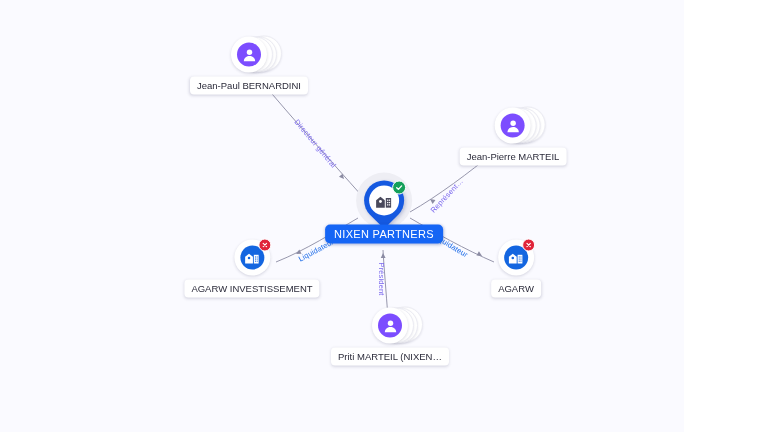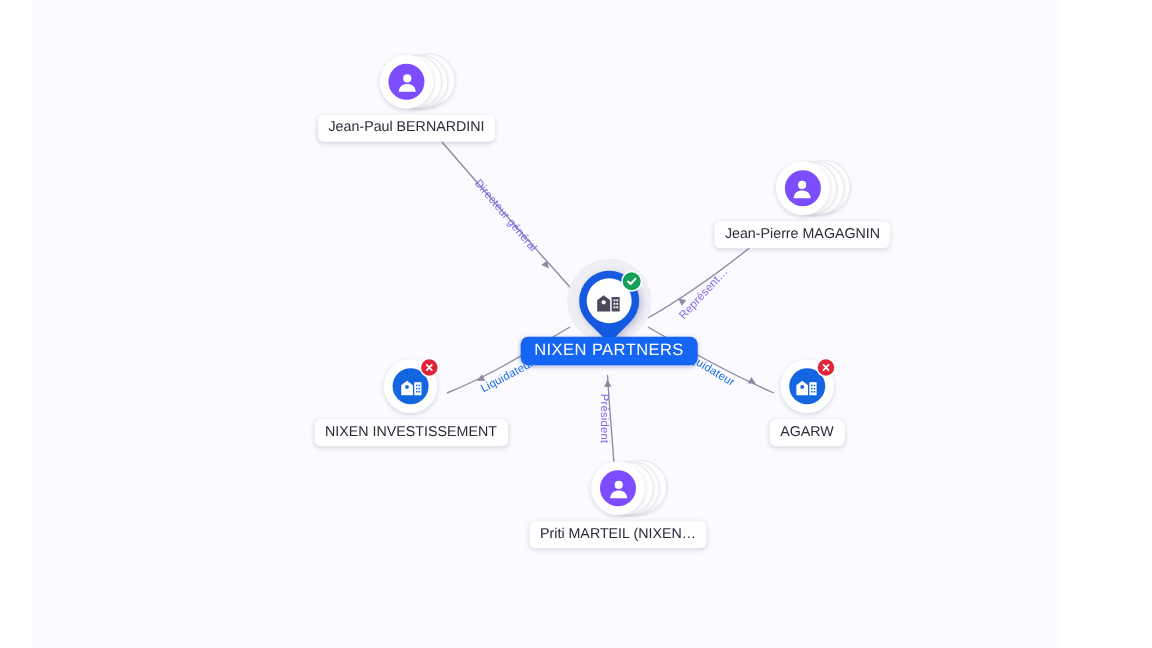--- a/index.html
+++ b/index.html
@@ -179,21 +179,21 @@
     letter-spacing: .3px;
     padding: 3px 9px;
     border-radius: 5px;
     white-space: nowrap;
     box-shadow: 0 1px 3px rgba(20,50,140,.30);
   }
 </style>
 </head>
 <body>
 
-<div id="graph-canvas" style="width: 684px; height: 432px; background: rgb(250, 250, 255); margin-left: 22px;">
+<div id="graph-canvas" style="width: 684px; height: 432px; background: rgb(250, 250, 255);">
 
   <svg id="edges-layer" viewBox="0 0 768 432" width="768" height="432" xmlns="http://www.w3.org/2000/svg">
       <path d="M 262 82 C 292 118, 330 160, 362 196" fill="none" stroke="#8b8ba3" stroke-width="0.9"></path>
       <path d="M 0 0 L -5 -2.4 L -5 2.4 Z" fill="#8b8ba3" transform="translate(344,179) rotate(50)"></path>
       <path d="M 494 152 C 470 172, 438 196, 410 212" fill="none" stroke="#8b8ba3" stroke-width="0.9"></path>
       <path d="M 0 0 L -5 -2.4 L -5 2.4 Z" fill="#8b8ba3" transform="translate(430,199) rotate(-144)"></path>
       <path d="M 358 218 C 334 232, 306 250, 276 262" fill="none" stroke="#8b8ba3" stroke-width="0.9"></path>
       <path d="M 0 0 L -5 -2.4 L -5 2.4 Z" fill="#8b8ba3" transform="translate(296,254) rotate(152)"></path>
       <path d="M 410 218 C 434 232, 466 250, 494 262" fill="none" stroke="#8b8ba3" stroke-width="0.9"></path>
       <path d="M 0 0 L -5 -2.4 L -5 2.4 Z" fill="#8b8ba3" transform="translate(482,256) rotate(31)"></path>
@@ -225,21 +225,21 @@
           <div class="stack" style="left: 6.5px; top: 1.4px; z-index: 2;"></div>
           <div class="avatar-disc">
             <div class="avatar-inner person">
               <svg width="15" height="15" viewBox="0 0 16 16">
                 <circle cx="8" cy="5.1" r="2.9" fill="#ffffff"></circle>
                 <path d="M1.9 14.6 C2.3 10.6 5 9.1 8 9.1 C11 9.1 13.7 10.6 14.1 14.6 Z" fill="#ffffff"></path>
               </svg>
             </div>
           </div>
         </div>
-        <div class="node-label">Jean-Pierre MAGAGNIN</div>
+        <div class="node-label">Jean-Pierre MARTEIL</div>
       </div>
       <div class="node" style="left: 390px; top: 336px;">
         <div class="avatar-wrap">
           <div class="stack" style="left: 15.5px; top: 0.2px; z-index: 0;"></div>
           <div class="stack" style="left: 11px; top: 0.8px; z-index: 1;"></div>
           <div class="stack" style="left: 6.5px; top: 1.4px; z-index: 2;"></div>
           <div class="avatar-disc">
             <div class="avatar-inner person">
               <svg width="15" height="15" viewBox="0 0 16 16">
                 <circle cx="8" cy="5.1" r="2.9" fill="#ffffff"></circle>
@@ -266,21 +266,21 @@
                 <rect x="16.4" y="13.2" width="1.4" height="1.4" fill="#1466e0"></rect>
               </svg>
             </div>
             <div class="badge err">
               <svg width="7" height="7" viewBox="0 0 10 10">
                 <path d="M2.6 2.6 L7.4 7.4 M7.4 2.6 L2.6 7.4" stroke="#ffffff" stroke-width="1.7" stroke-linecap="round"></path>
               </svg>
             </div>
           </div>
         </div>
-        <div class="node-label">NIXEN INVESTISSEMENT</div>
+        <div class="node-label">AGARW INVESTISSEMENT</div>
       </div>
       <div class="node" style="left: 516px; top: 268px;">
         <div class="avatar-wrap">
           <div class="avatar-disc">
             <div class="avatar-inner company">
               <svg width="15" height="14" viewBox="0 0 20 18">
                 <path d="M1 17 L1 8 L6.2 4 L11.4 8 L11.4 17 Z" fill="#ffffff"></path>
                 <circle cx="6.2" cy="9.6" r="1.7" fill="#1466e0"></circle>
                 <rect x="12.6" y="5.4" width="6.4" height="11.6" fill="#ffffff"></rect>
                 <rect x="14.1" y="7.6" width="1.4" height="1.4" fill="#1466e0"></rect>

